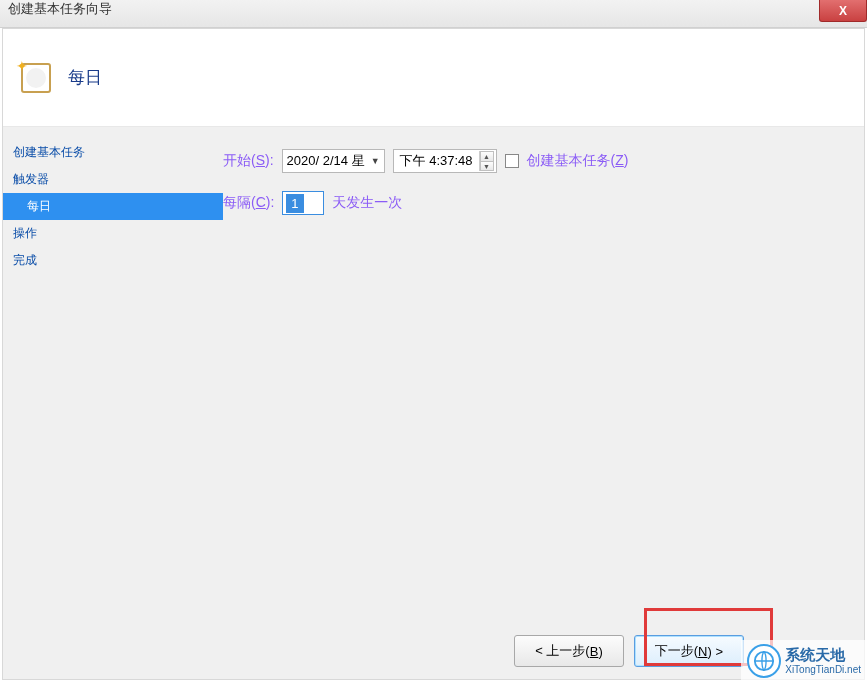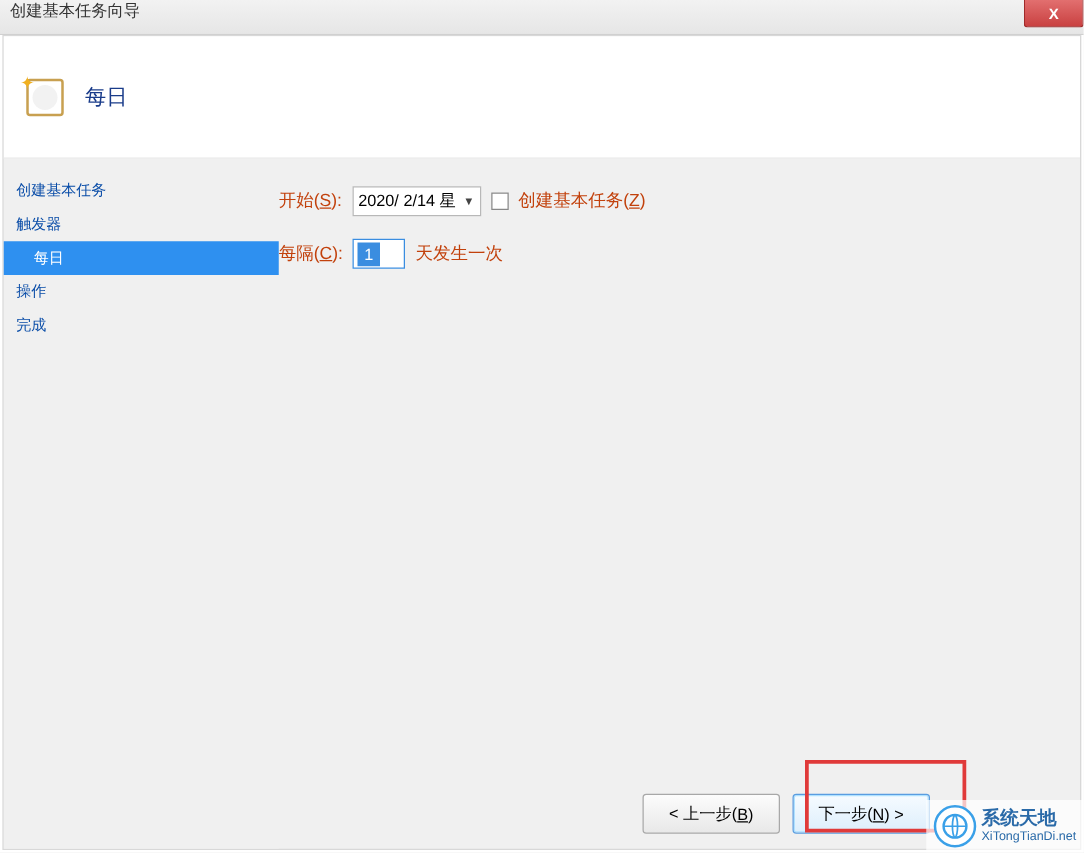--- a/index.html
+++ b/index.html
@@ -119,21 +119,21 @@
       flex: 1;
       padding-top: 22px;
       position: relative;
     }
     .form-row {
       display: flex;
       align-items: center;
       margin-bottom: 18px;
       gap: 8px;
     }
-    .form-label { font-size: 14px; color: #c2410c; }
+    .form-label { font-size: 14px; color: #8b5cf6; }
     .access-key { text-decoration: underline; }
     .date-field {
       display: inline-flex;
       align-items: center;
       border: 1px solid #b8b8b8;
       background: #fff;
       height: 24px;
       padding: 0 4px;
       font-size: 13px;
       justify-content: center;
@@ -278,20 +278,27 @@
     <div class="form-area">
 
       <div class="form-row">
         <span class="form-label">
           <span>开始(</span><span class="access-key">S</span><span>):</span>
         </span>
         <div class="date-field">
           <span>2020/ 2/14 星</span>
           <span class="dropdown-arrow">▼</span>
         </div>
+        <div class="time-field">
+          <span>下午   4:37:48</span>
+          <div class="spinner">
+            <div>▲</div>
+            <div>▼</div>
+          </div>
+        </div>
         <span class="checkbox"></span>
         <span class="form-label">
           <span>创建基本任务(</span><span class="access-key">Z</span><span>)</span>
         </span>
       </div>
 
       <div class="form-row">
         <span class="form-label">
           <span>每隔(</span><span class="access-key">C</span><span>):</span>
         </span>

